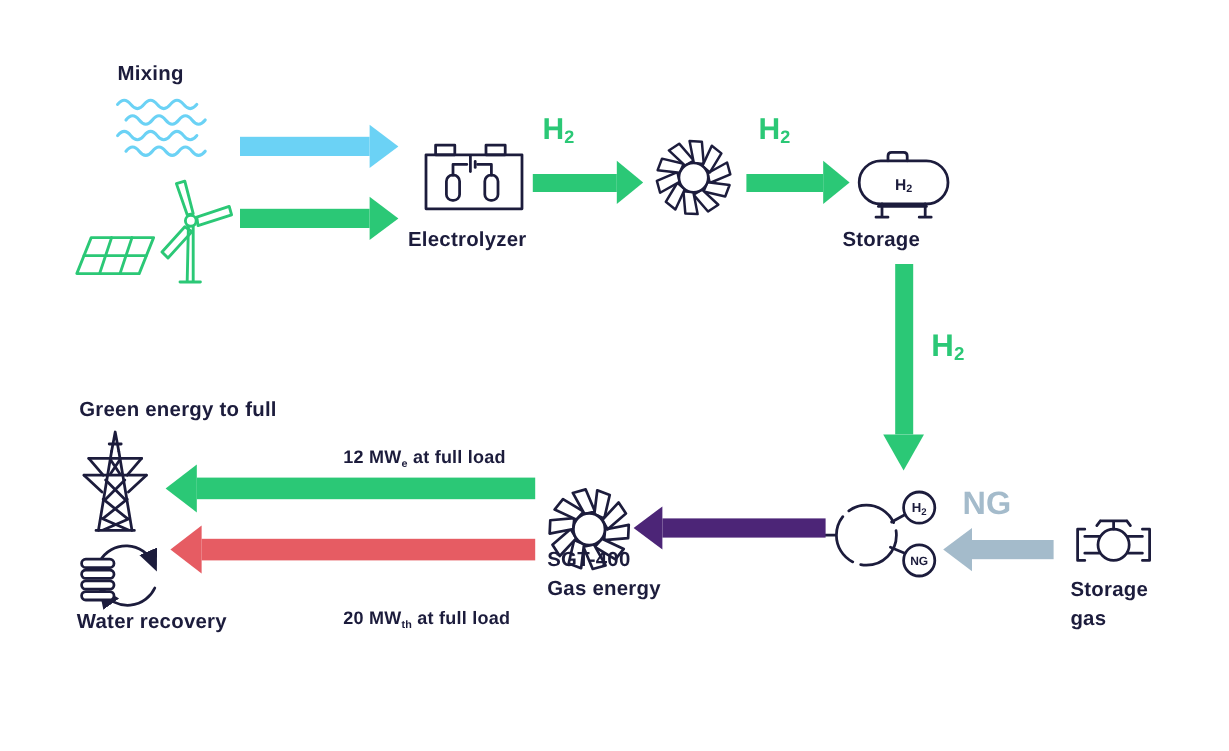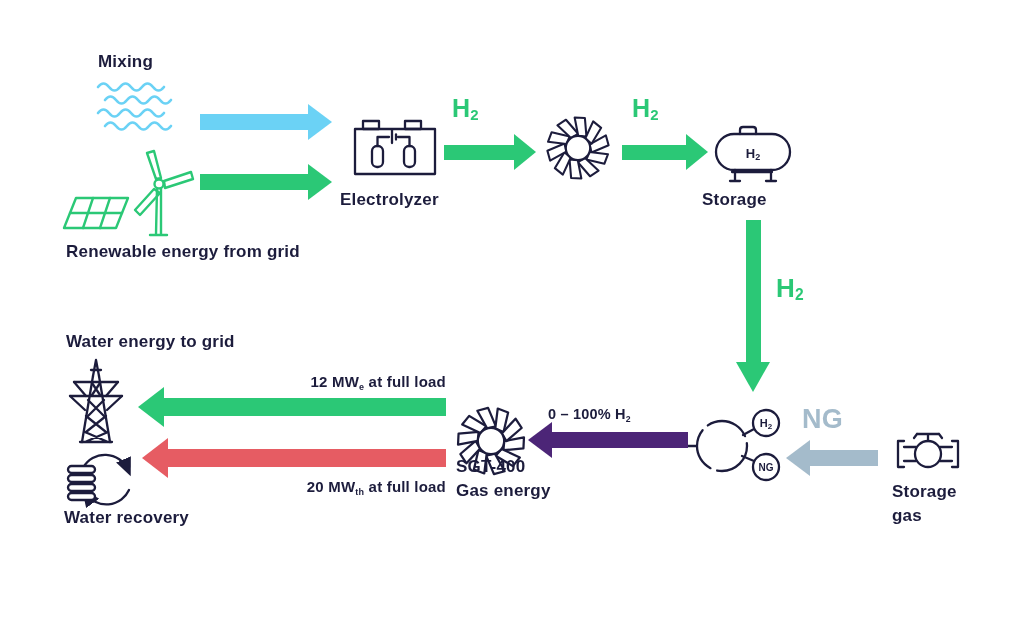--- a/index.html
+++ b/index.html
@@ -5,21 +5,21 @@
   :root{
     --green:#2BC876; --lightblue:#6BD2F5; --purple:#4C2577;
     --red:#E65C63; --grayblue:#A4BBCB; --ink:#1C1C3C;
   }
   *{margin:0;padding:0;box-sizing:border-box}
   body{background:#fff;font-family:"Liberation Sans","DejaVu Sans",sans-serif}
   #stage{position:relative;width:1024px;height:626px;background:#fff;overflow:hidden}
 
   .lbl{position:absolute;font-weight:700;color:var(--ink);font-size:17px;letter-spacing:.2px;line-height:24px;white-space:nowrap}
   .center{}
-  .right-align{text-align:right}
+  .right-align{}
   .small-lbl{font-size:15px}
   .h2big{color:var(--green);font-size:25px;line-height:25px}
   .ngbig{color:var(--grayblue);font-size:27px;line-height:27px}
   sub{font-size:60%;vertical-align:baseline;position:relative;top:3px;font-weight:700}
 
   .arrow{position:absolute;display:flex;align-items:center;justify-content:stretch}
   .arrow .shaft{flex:1;background:currentColor}
   .arrow .head{width:0;height:0;border-style:solid;border-color:transparent;flex:0 0 auto}
   .arrow.right .head{border-left-color:currentColor}
   .arrow.left .head{border-right-color:currentColor}
@@ -60,21 +60,20 @@
     <path class="sg" d="M102 33 L129 24 L131 31 L103 40 Z"></path>
     <path class="sg" d="M92 41 L73 62 L78 67 L98 45 Z"></path>
     <circle class="sg" cx="97" cy="36" r="4.5" fill="#fff"></circle>
   </svg>
 
   <div class="arrow right" style="left:200px;top:164px;width:132px;height:36px;color:var(--green)">
     <div class="shaft" style="height:16px"></div>
     <div class="head" style="border-width:18px 0 18px 24px"></div>
   </div>
 
-  <div class="lbl" style="left:66px;top:240px">Renewable energy from grid</div>
 
   <svg style="left:352px;top:112px" width="86" height="66" viewBox="0 0 86 66">
     <rect class="s" x="3" y="17" width="80" height="45"></rect>
     <rect class="s" x="11" y="9" width="16" height="8"></rect>
     <rect class="s" x="53" y="9" width="16" height="8"></rect>
     <rect class="s" x="20" y="34" width="11" height="21" rx="5"></rect>
     <rect class="s" x="52" y="34" width="11" height="21" rx="5"></rect>
     <path class="s" d="M25.5 34 V25 H37"></path>
     <path class="s" d="M40 18 V31"></path>
     <path class="s" d="M44 22.5 V27.5"></path>
@@ -152,21 +151,20 @@
     <path class="s" d="M66 15 V41 M60 15 H66 M60 41 H66"></path>
     <path class="s" d="M12 21 H24 M12 35 H24 M48 21 H60 M48 35 H60"></path>
     <circle class="s" cx="36" cy="28" r="13"></circle>
     <path class="s" d="M36 15 V8 M25 8 H47 M25 8 L22 12 M47 8 L50 12"></path>
   </svg>
   <div class="lbl" style="left:892px;top:480px">
     <span>Storage</span><br>
     <span>gas</span>
   </div>
 
-  <div class="lbl small-lbl center" style="left:548px;top:402px;width:124px;font-size:14.5px"><span>0 – 100% H</span><sub>2</sub></div>
   <div class="arrow left" style="left:528px;top:422px;width:160px;height:36px;color:var(--purple)">
     <div class="head" style="border-width:18px 24px 18px 0"></div>
     <div class="shaft" style="height:16px"></div>
   </div>
 
   <svg style="left:452px;top:402px" width="78" height="78" viewBox="-40 -40 80 80">
     <defs>
         <path id="bl2" d="M13 -4 L31 -14 L34 -3 L15 5 Z"></path>
       </defs>
     <g class="sf">
@@ -181,21 +179,21 @@
         <use href="#bl2" transform="rotate(306)"></use>
       <use href="#bl2" transform="rotate(342)"></use>
     </g>
     <circle class="sf" r="13.5" fill="#fff"></circle>
   </svg>
   <div class="lbl" style="left:456px;top:455px">
     <span>SGT-400</span><br>
     <span>Gas energy</span>
   </div>
 
-  <div class="lbl" style="left:66px;top:330px">Water energy to grid</div>
+  <div class="lbl" style="left:66px;top:330px">Green energy to full</div>
 
   <svg style="left:66px;top:356px" width="60" height="88" viewBox="0 0 60 88">
     <g class="s" stroke-width="2">
       <path d="M16 86 L27 20 M44 86 L33 20"></path>
       <path d="M27 20 L30 4 L33 20 M25 14 H35"></path>
       <path d="M8 26 H52 M4 40 H56"></path>
       <path d="M8 26 L20 40 M52 26 L40 40 M4 40 L19 54 M56 40 L41 54"></path>
       <path d="M26 27 L34 39 M34 27 L26 39"></path>
       <path d="M22 44 L38 60 M38 44 L22 60"></path>
       <path d="M20 60 L40 76 M40 60 L20 76"></path>
@@ -208,21 +206,21 @@
   <div class="arrow left" style="left:138px;top:387px;width:308px;height:40px;color:var(--green)">
     <div class="head" style="border-width:20px 26px 20px 0"></div>
     <div class="shaft" style="height:18px"></div>
   </div>
 
   <div class="arrow left" style="left:142px;top:438px;width:304px;height:40px;color:var(--red)">
     <div class="head" style="border-width:20px 26px 20px 0"></div>
     <div class="shaft" style="height:18px"></div>
   </div>
 
-  <div class="lbl small-lbl right-align" style="left:286px;top:475px;width:160px"><span>20 MW</span><sub>th</sub><span> at full load</span></div>
+  <div class="lbl small-lbl right-align" style="left:286px;top:504px;width:160px"><span>20 MW</span><sub>th</sub><span> at full load</span></div>
 
   <svg style="left:64px;top:440px" width="76" height="78" viewBox="0 0 76 78">
     <defs>
       <marker id="ah" orient="auto" markerWidth="9" markerHeight="9" refX="5" refY="3.5">
         <path d="M0 0 L8 3.5 L0 7 Z" style="fill:var(--ink)"></path>
       </marker>
     </defs>
     <path class="s" d="M19 28 A25 25 0 0 1 64 30" marker-end="url(#ah)"></path>
     <path class="s" d="M65 50 A25 25 0 0 1 22 54" marker-end="url(#ah)"></path>
     <g>

